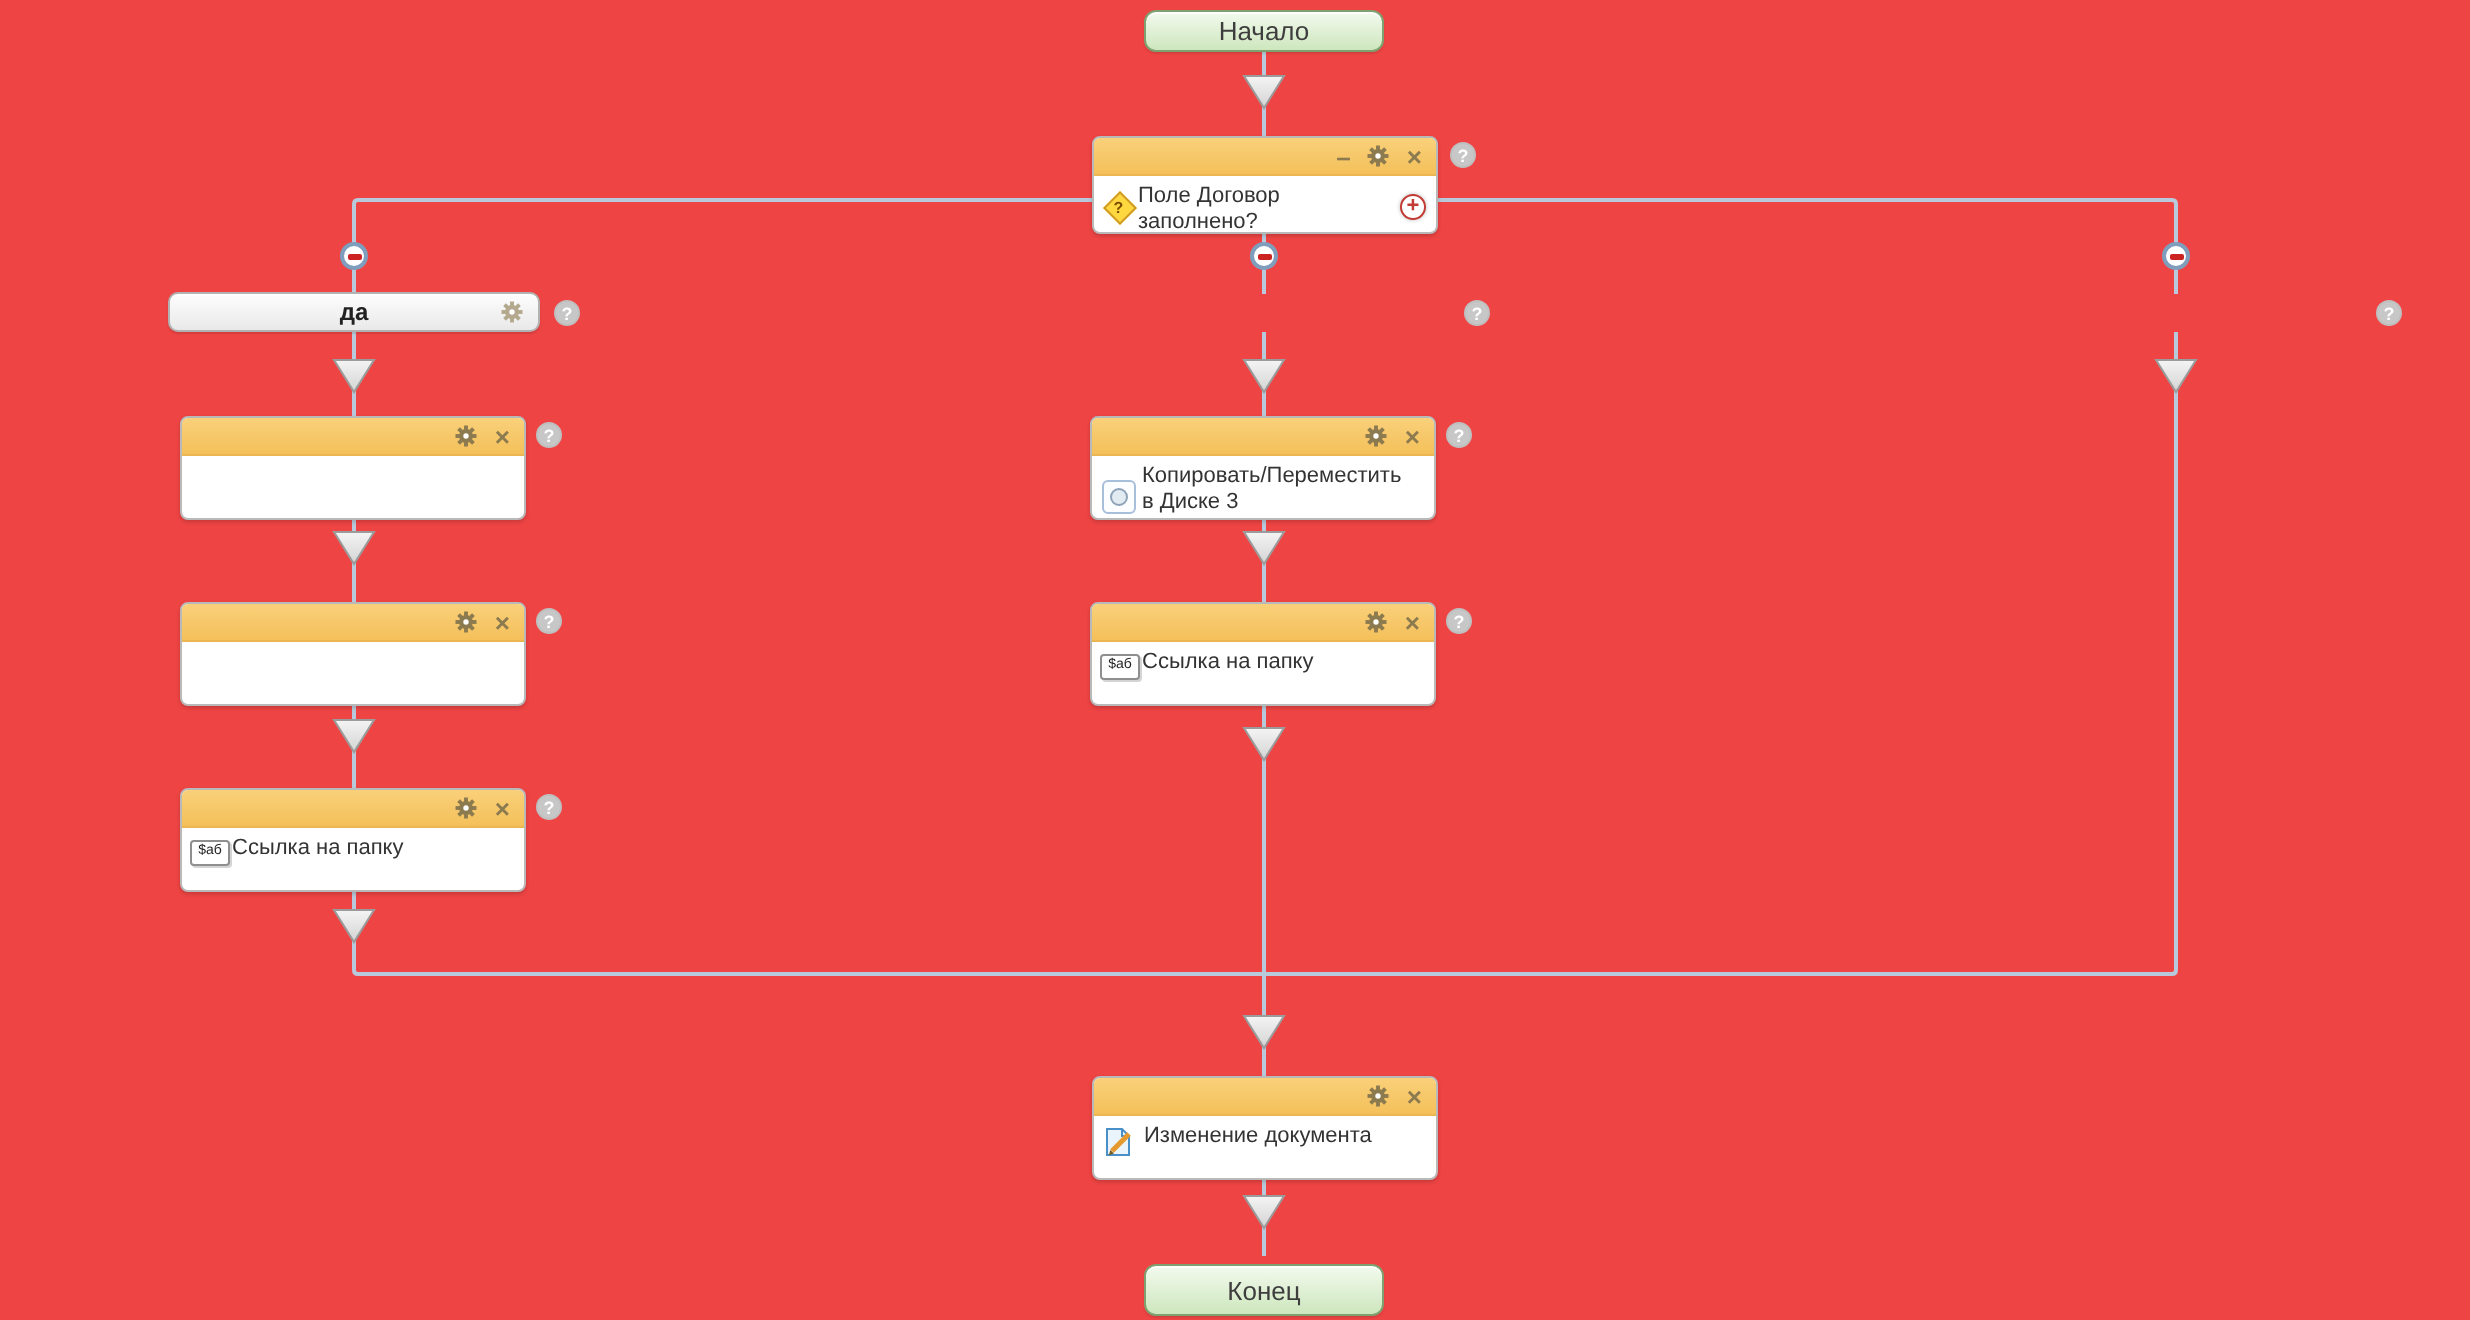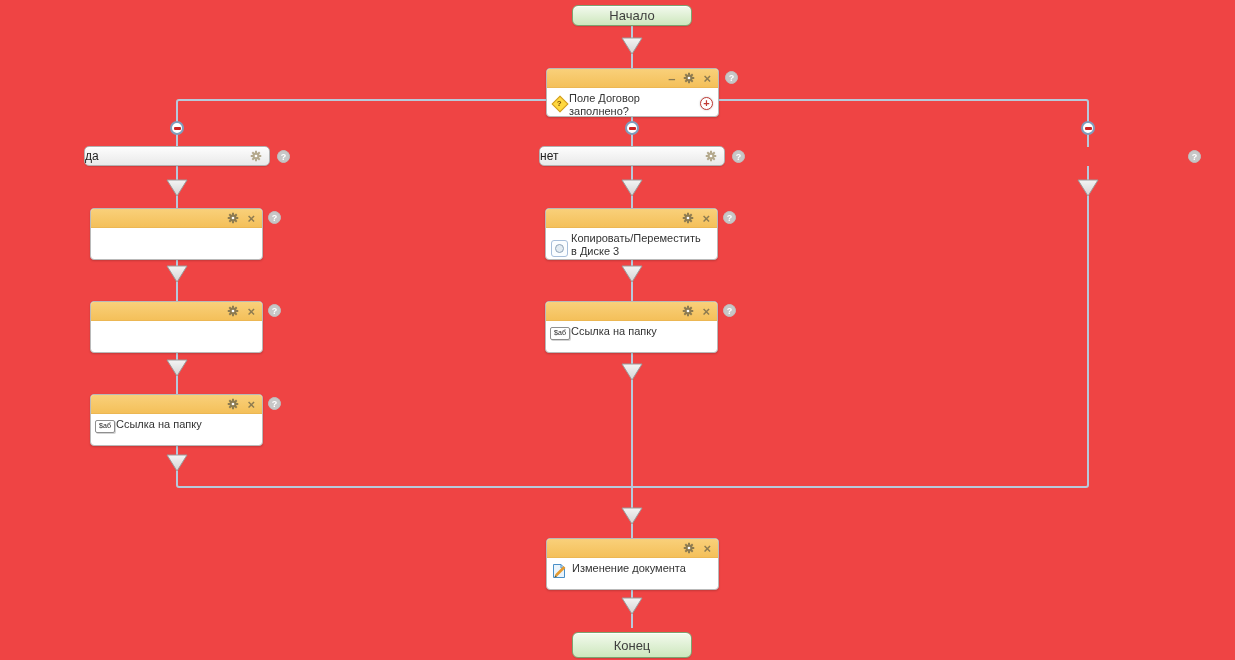--- a/index.html
+++ b/index.html
@@ -50,22 +50,22 @@
   .icon-cond span { position:absolute; left:2px; top:-1px; transform:rotate(-45deg);
     font-size:8px; font-weight:bold; color:#7a4c00; }
   .icon-doc { position:absolute; left:4px; bottom:3px; width:16px; height:16px; display:block; }
 
   
   .bar {
     position:absolute; height:20px; box-sizing:border-box;
     background:linear-gradient(#fdfdfd,#e9e9e9);
     border:1px solid #b2b2b2; border-radius:5px;
     box-shadow:0 1px 1px rgba(0,0,0,.12), inset 0 1px 0 #fff;
-    display:flex; align-items:center; justify-content:flex-start;
-    font-size:12px; color:#222; cursor:pointer;
+    display:flex; align-items:center; justify-content:center;
+    font-size:12px; color:#222; cursor:pointer;font-weight:bold;
   }
   .bar .gear { position:absolute; right:7px; top:3px; color:#b4a98d; }
 
   
   .circle { position:absolute; border-radius:50%; display:flex; align-items:center;
     justify-content:center; box-sizing:border-box; }
   .help { width:13px; height:13px; background:#c7c7c7; border:1px solid #bfbfbf;
     color:#fff; font-size:9px; font-weight:bold; cursor:pointer; }
   .collapse { width:14px; height:14px; background:#fff; border:2px solid #7f9dbd; cursor:pointer; }
   .collapse::after { content:""; width:7px; height:3px; background:#cc2222; border-radius:1px; }
@@ -160,26 +160,20 @@
   <span class="circle collapse" style="left:1081px;top:121px"></span>
 
   <div class="bar" style="left:84px;top:146px;width:186px">
     <span>да</span>
     <svg class="gear">
         <use href="#gear-sym"></use>
       </svg>
   </div>
   <span class="circle help" style="left:277px;top:150px">?</span>
 
-  <div class="bar" style="left:539px;top:146px;width:186px">
-    <span>нет</span>
-    <svg class="gear">
-        <use href="#gear-sym"></use>
-      </svg>
-  </div>
   <span class="circle help" style="left:732px;top:150px">?</span>
 
   <span class="circle help" style="left:1188px;top:150px">?</span>
 
   <div class="block" style="left:90px;top:208px;width:173px;height:52px">
     <div class="block-header">
       <svg class="gear">
           <use href="#gear-sym"></use>
         </svg>
       <span class="hdr-glyph">×</span>

